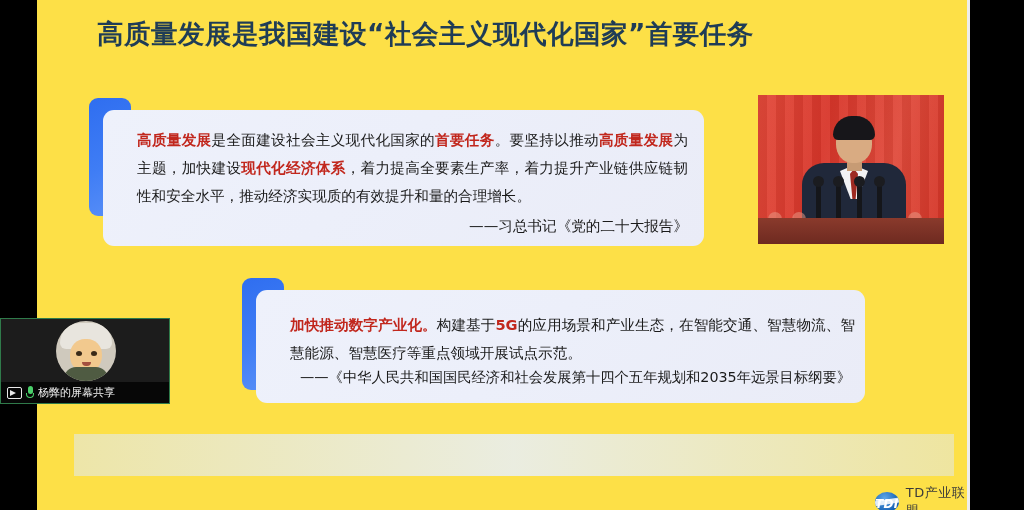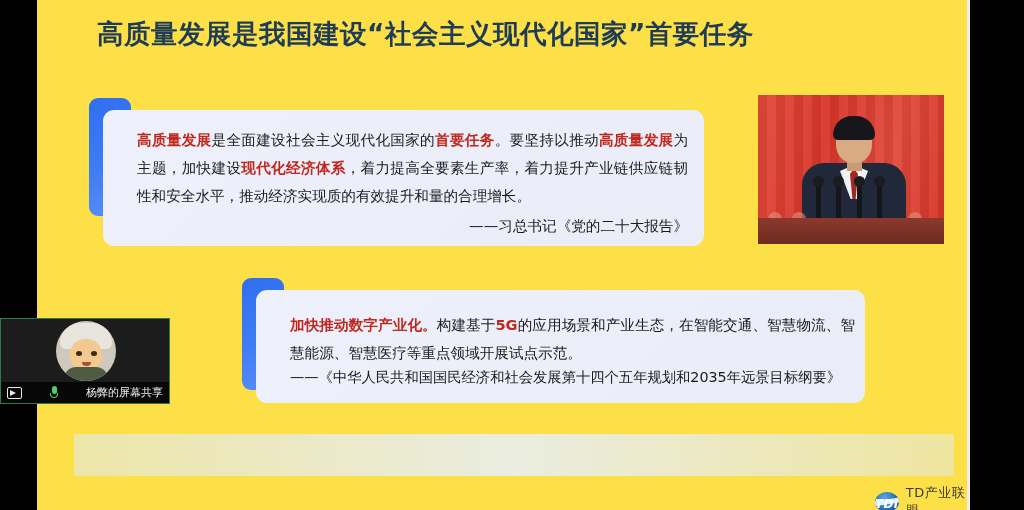--- a/index.html
+++ b/index.html
@@ -35,21 +35,21 @@
 
   
   #card2-accent{position:absolute;left:205px;top:278px;width:42px;height:112px;
                 border-radius:9px;
                 background:linear-gradient(155deg,#2f6ef0 0%,#3f7df5 55%,#5a90f7 100%);}
   #card2{position:absolute;left:219px;top:290px;width:609px;height:113px;
          border-radius:11px;
          background:linear-gradient(135deg,#eef1fb 0%,#eceffa 45%,#eaecf7 100%);}
   #card2-body{position:absolute;left:253px;top:303px;width:565px;
               font-size:14.6px;line-height:28px;color:#1a1a1a;text-align:justify;margin-top:8px;}
-  #card2-src{position:absolute;left:253px;top:366px;width:577px;
+  #card2-src{position:absolute;left:263px;top:366px;width:577px;
              font-size:14.3px;line-height:22px;color:#1a1a1a;white-space:nowrap;}
 
   .hl{color:#c1271d;font-weight:bold;}
 
   
   #photo{position:absolute;left:721px;top:95px;width:186px;height:149px;
          background:#d9352a;overflow:hidden;}
   .ph-bg{position:absolute;inset:0;
          background:linear-gradient(100deg,#e2493a 0%,#d8362a 35%,#e04b3c 70%,#d33325 100%);}
   .ph-curtain{position:absolute;left:0;top:0;width:100%;height:100%;
@@ -103,21 +103,21 @@
   .av-face{position:absolute;left:14px;top:18px;width:32px;height:34px;
            border-radius:46% 46% 50% 50%;background:#f2c98e;}
   .av-eye{position:absolute;top:30px;width:6px;height:5px;border-radius:50%;background:#3a2a18;}
   .av-eye.l{left:20px;} .av-eye.r{left:35px;}
   .av-mouth{position:absolute;left:26px;top:41px;width:9px;height:4px;
             border-radius:0 0 9px 9px;background:#a3503f;}
   .av-body{position:absolute;left:8px;bottom:0;width:44px;height:14px;
            border-radius:12px 12px 0 0;background:#4f5b42;}
   #tile-bar{position:absolute;left:0;bottom:0;width:100%;height:21px;
             background:rgba(0,0,0,.72);display:flex;align-items:center;gap:4px;
-            padding:0 6px;box-sizing:border-box;justify-content:space-between;}
+            padding:0 6px;box-sizing:border-box;}
   #screen-icon{position:relative;width:15px;height:12px;border:1.6px solid #e9e9e9;
                border-radius:2px;box-sizing:border-box;flex:0 0 auto;}
   #screen-icon:after{content:"";position:absolute;left:2px;top:2px;
                      border-left:6px solid #e9e9e9;border-top:3px solid transparent;
                      border-bottom:3px solid transparent;}
   #mic-icon{position:relative;width:8px;height:13px;flex:0 0 auto;}
   #mic-icon i{position:absolute;left:1.5px;top:0;width:5px;height:8px;border-radius:3px;
               background:#4ad06a;display:block;}
   #mic-icon:after{content:"";position:absolute;left:0;top:7px;width:8px;height:5px;
                   border:1.6px solid #4ad06a;border-top:none;border-radius:0 0 6px 6px;

